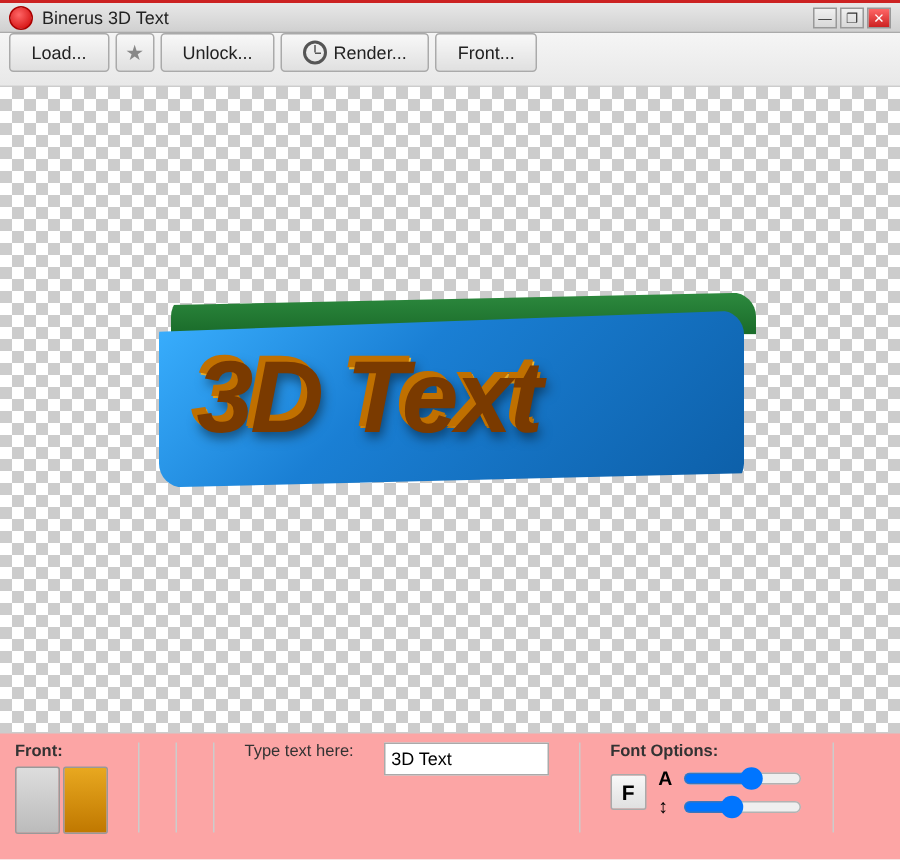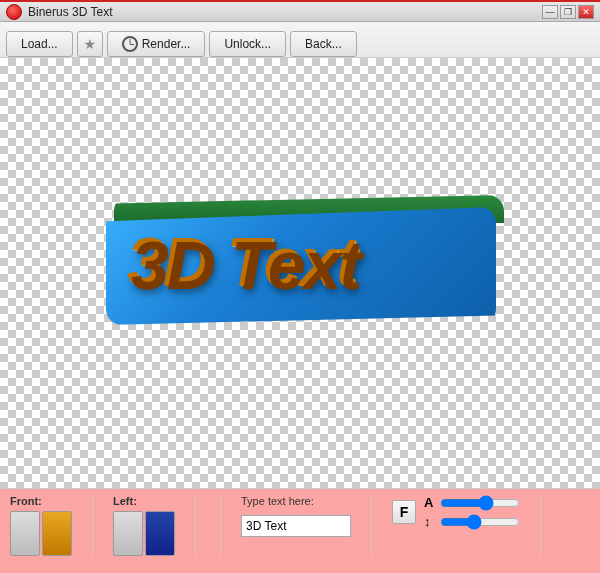--- a/index.html
+++ b/index.html
@@ -58,21 +58,21 @@
     .title-btn.close-btn {
       background: linear-gradient(to bottom, #f66, #cc2222);
       color: white;
     }
     
     .toolbar {
       background: linear-gradient(to bottom, #f5f5f5, #e8e8e8);
       border-bottom: 1px solid #ccc;
       height: 36px;
       display: flex;
-      align-items: flex-end;
+      align-items: flex-start;
       padding: 0 6px;
       gap: 4px;
     }
     .toolbar-btn {
       height: 26px;
       padding: 0 14px;
       background: linear-gradient(to bottom, #f8f8f8, #e0e0e0);
       border: 1px solid #aaa;
       border-radius: 3px;
       cursor: pointer;
@@ -236,22 +236,22 @@
       border: 1px solid #999;
       border-radius: 2px;
       cursor: pointer;
     }
     .swatch-front { background: linear-gradient(to bottom, #e8a820, #c07800); }
     .swatch-left { background: linear-gradient(to bottom, #ddd, #bbb); }
     .swatch-left2 { background: linear-gradient(to bottom, #2244aa, #112288); }
     .swatch-back { background: linear-gradient(to bottom, #888, #555); }
     .text-input-section {
       display: flex;
-      flex-direction: column;
-      gap: 8px;
+      flex-direction: row;
+      gap: 20px;
     }
     .text-input-label {
       font-size: 11px;
       color: #333;
     }
     .text-input-field {
       width: 110px;
       height: 22px;
       border: 1px solid #aaa;
       background: white;
@@ -324,26 +324,26 @@
   <div class="title-controls">
     <div class="title-btn">—</div>
     <div class="title-btn">❐</div>
     <div class="title-btn close-btn">✕</div>
   </div>
 </div>
 
 <div class="toolbar">
   <button class="toolbar-btn">Load...</button>
   <button class="toolbar-btn star-btn">★</button>
+  <button class="toolbar-btn">Unlock...</button>
   <button class="toolbar-btn render-btn">
     <span class="clock-icon"></span>
     <span>Render...</span>
   </button>
-  <button class="toolbar-btn">Unlock...</button>
-  <button class="toolbar-btn">Back...</button>
+  <button class="toolbar-btn">Front...</button>
 </div>
 
 <div class="canvas-area">
   <div class="canvas-3d-text">
     <div class="shape-wrapper">
 
       <div class="shape-depth"></div>
 
       <div class="shape-top-strip"></div>
 
@@ -359,41 +359,35 @@
   <div class="color-section">
     <span class="color-section-label">Front:</span>
     <div class="color-swatch-row">
       <div class="color-swatch swatch-left"></div>
       <div class="color-swatch swatch-front"></div>
     </div>
   </div>
 
   <div class="section-divider"></div>
 
-  <div class="color-section">
-    <span class="color-section-label">Left:</span>
-    <div class="color-swatch-row">
-      <div class="color-swatch swatch-left"></div>
-      <div class="color-swatch swatch-left2"></div>
-    </div>
-  </div>
 
   <div class="section-divider"></div>
 
 
   <div class="section-divider"></div>
 
   <div class="text-input-section">
     <span class="text-input-label">Type text here:</span>
     <input class="text-input-field" type="text" value="3D Text" style="">
   </div>
 
   <div class="section-divider"></div>
 
   <div class="font-options-section">
+    <span class="font-options-label">Font Options:</span>
     <div class="font-controls-row">
       <div class="font-btn">F</div>
       <div class="sliders-col">
         <div class="slider-row">
           <span class="slider-label">A</span>
           <input type="range" class="slider-input" min="0" max="100" value="60" style="">
         </div>
         <div class="slider-row">
           <span class="slider-label">↕</span>
           <input type="range" class="slider-input" min="0" max="100" value="40" style="">

